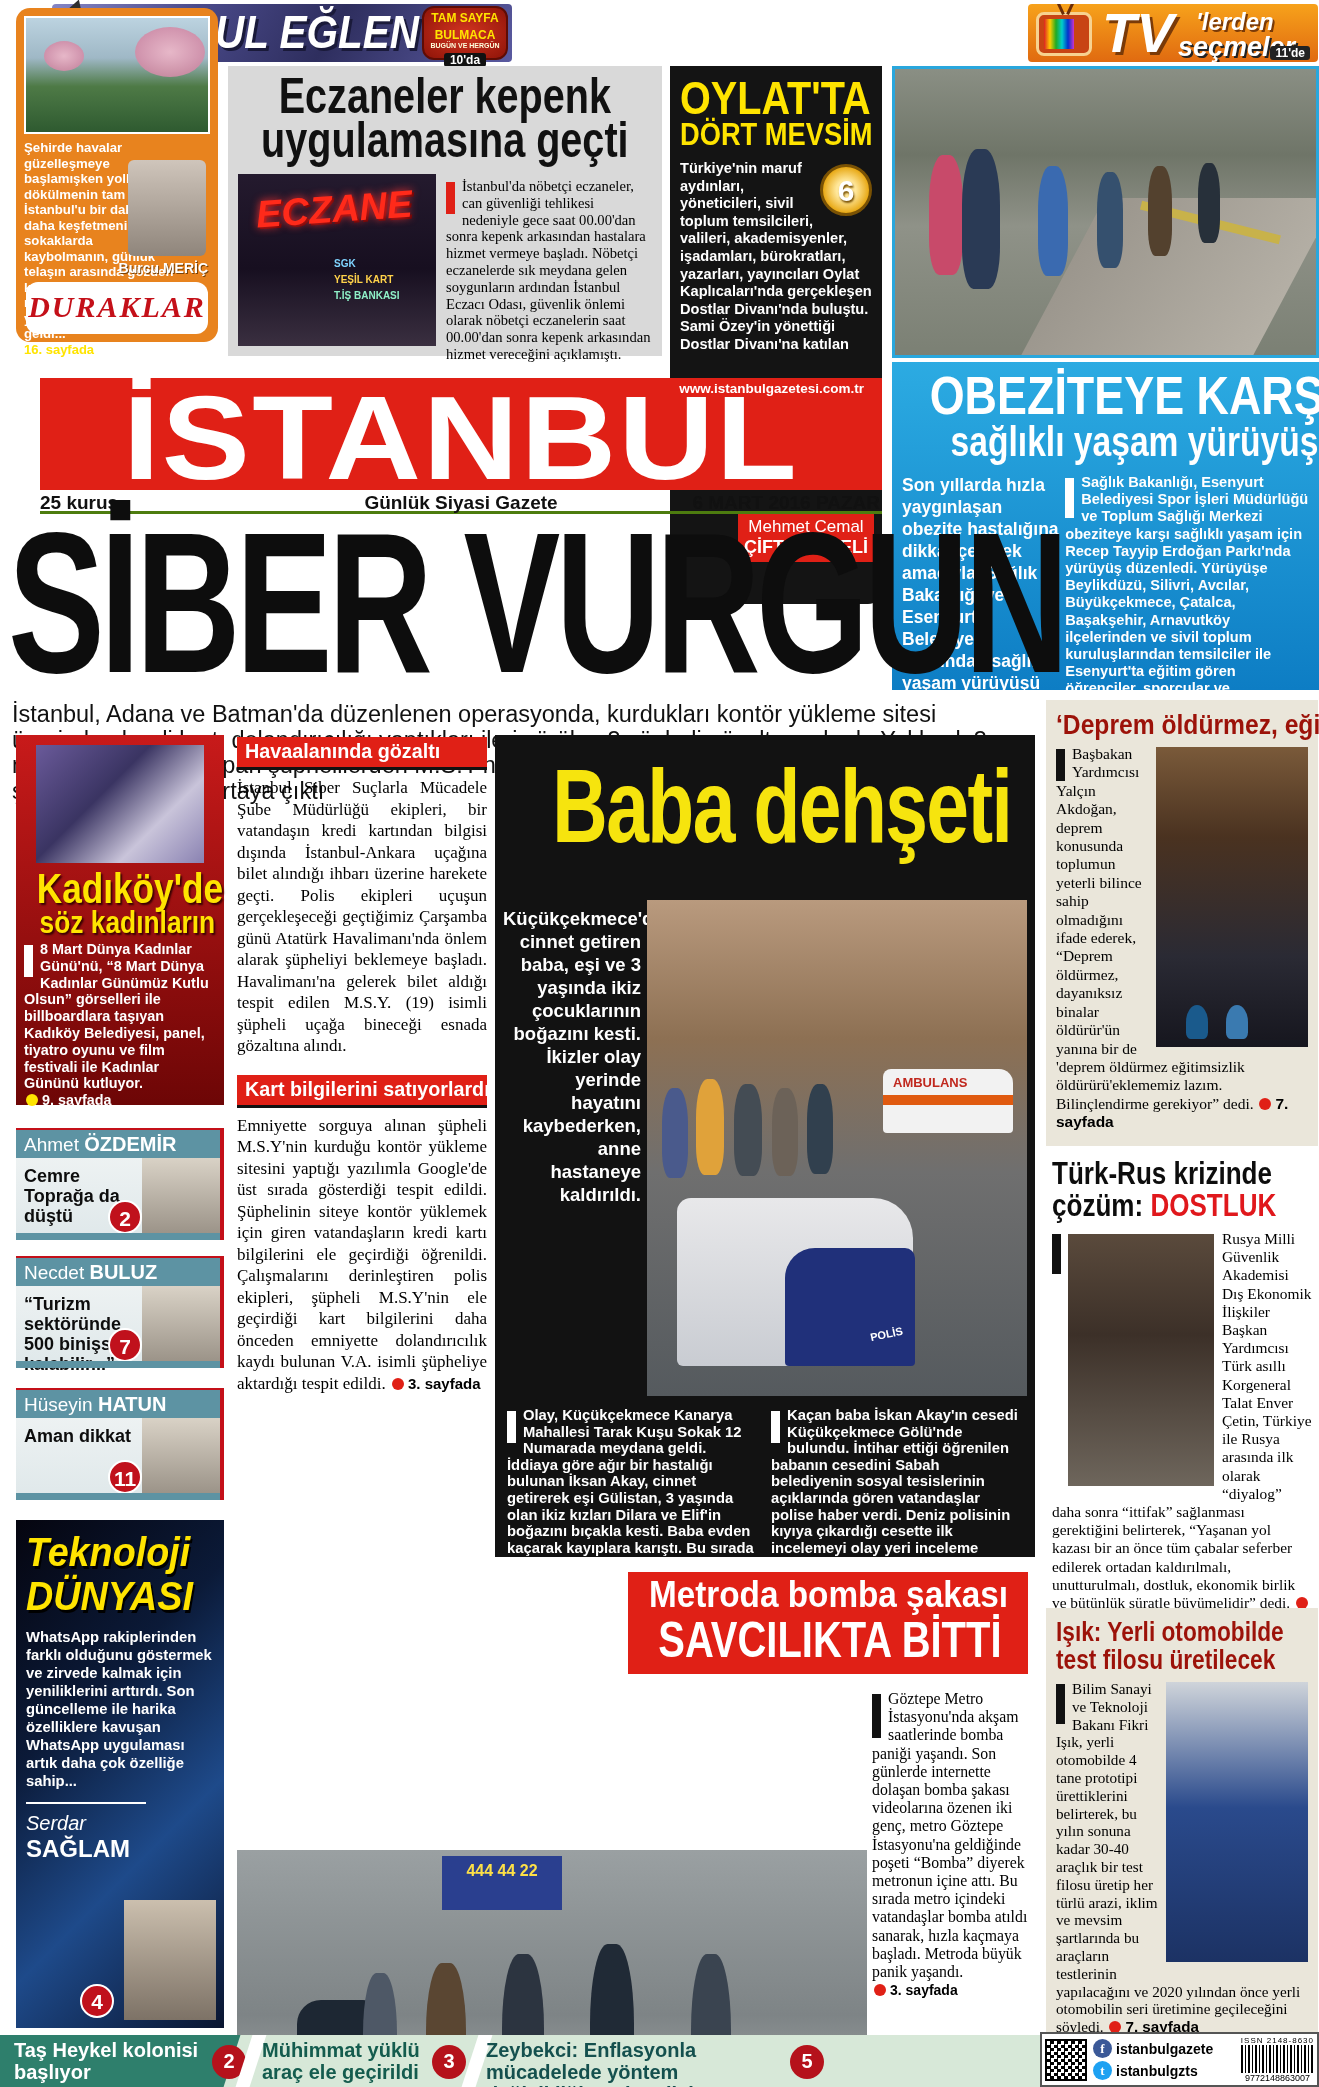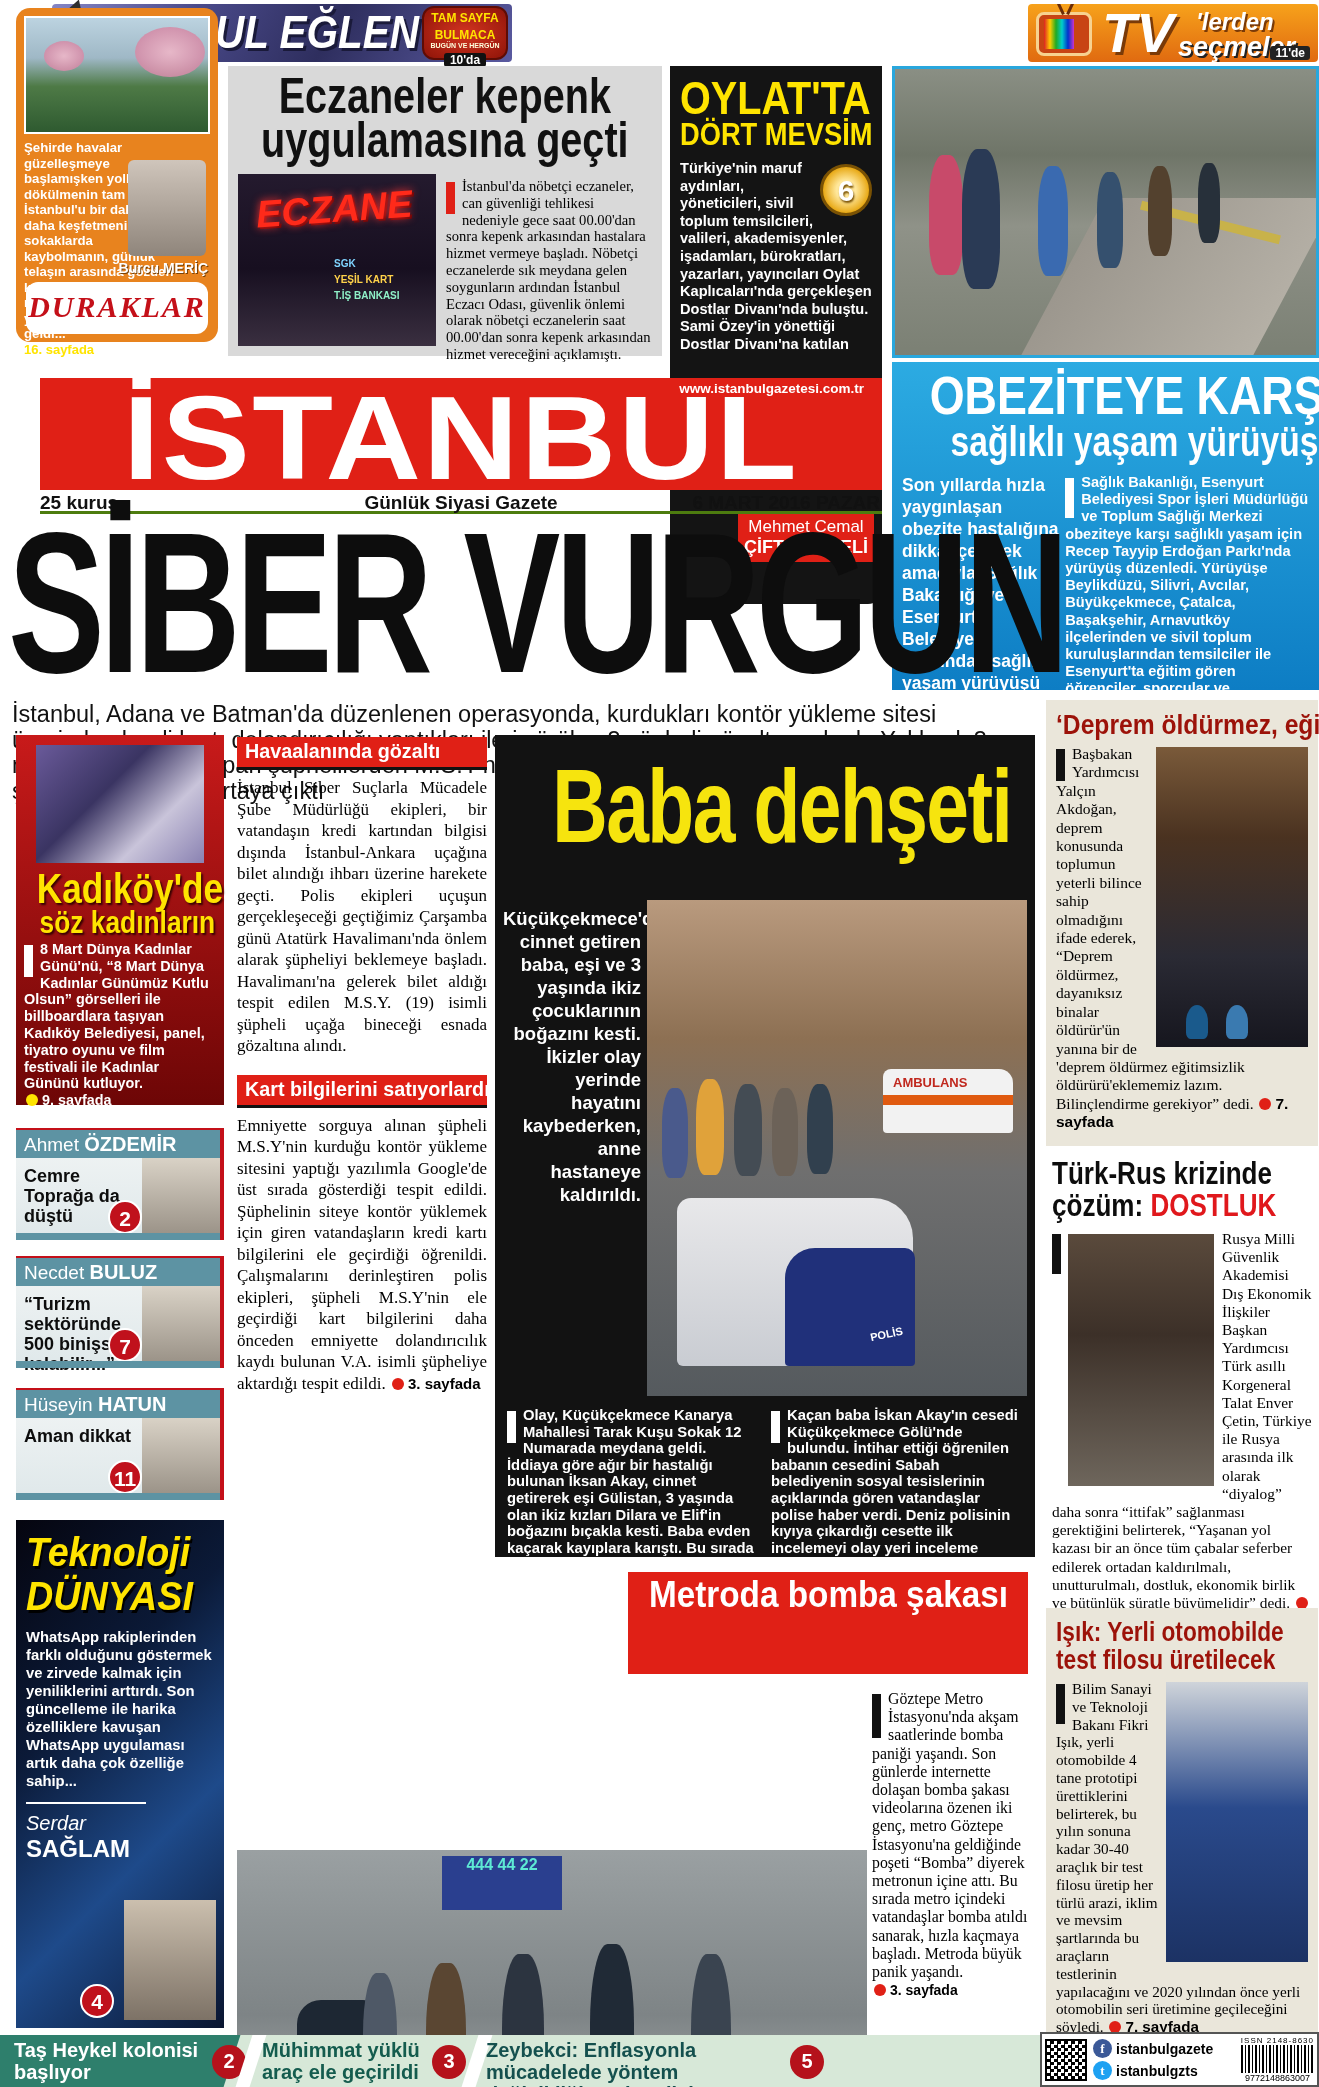--- a/index.html
+++ b/index.html
@@ -140,21 +140,21 @@
   .amb .stripe{position:absolute;left:0;right:0;top:26px;height:10px;background:#e05a10}
   .amb .txt{position:absolute;left:10px;top:6px;color:#c0281e;font-weight:bold;font-size:13px}
   .polcar{position:absolute;left:8%;bottom:6%;width:62%;height:34%;background:linear-gradient(180deg,#e8e8ea,#c9ccd2);border-radius:14px 40px 6px 6px}
   .polcar .hood{position:absolute;right:-2px;bottom:0;width:55%;height:70%;background:#20307a;border-radius:30px 10px 4px 4px}
   .polcar .pol{position:absolute;right:10px;bottom:26px;color:#fff;font-weight:bold;font-size:11px;transform:rotate(-12deg)}
   #baba .c1,#baba .c2{position:absolute;top:672px;font-weight:bold;font-size:14.8px;line-height:16.6px}
   #baba .c1{left:12px;width:250px}
   #baba .c2{left:276px;width:254px}
   
   #metroph{left:237px;top:1558px;width:630px;height:472px;background:linear-gradient(180deg,#9aa0a2 0%,#7e8486 35%,#aab0b0 60%,#8f9698 100%)}
-  #metroph .sign{position:absolute;left:205px;top:6px;width:120px;height:54px;background:#2a3f8f;color:#5eead4;font-weight:bold;font-size:16px;text-align:center;}
+  #metroph .sign{position:absolute;left:205px;top:6px;width:120px;height:54px;background:#2a3f8f;color:#fde047;font-weight:bold;font-size:16px;text-align:center;padding-top:6px}
   #metroph .cop{position:absolute;left:60px;top:150px;width:90px;height:250px;background:#1d2733;border-radius:24px 24px 8px 8px}
   #metroph .cop .txt{display:block;margin-top:60px;text-align:center;color:#dfe5ec;font-weight:bold;font-size:15px;transform:rotate(-6deg)}
   #metrobox{left:628px;top:1572px;width:400px;height:102px;background:#e02016;color:#fff;text-align:center;padding-top:4px}
   #metrobox .l1{font-weight:bold;font-size:37px;line-height:38px}
   #metrobox .l1 .cx{transform:scaleX(.9);transform-origin:center top}
   #metrobox .l2{font-weight:bold;font-size:47px;line-height:50px}
   #metrobox .l2 .cx{transform:scale(.85,1.05);transform-origin:center top}
   #metrotxt{left:872px;top:1690px;width:162px;font-family:"Liberation Serif",serif;font-size:15.8px;line-height:18.2px}
   
   #turkrus{left:1046px;top:1150px;width:272px;height:448px;background:#fff;padding:8px 6px}
@@ -393,20 +393,21 @@
       <span class="txt">POLİS</span>
     </div>
     <div class="fig" style="left:30%;top:24%;width:40px;height:170px;background:#5a4632"></div>
     <div class="fig" style="left:42%;top:22%;width:42px;height:185px;background:#2c3440"></div>
     <div class="fig" style="left:56%;top:20%;width:44px;height:200px;background:#202a36"></div>
     <div class="fig" style="left:72%;top:22%;width:40px;height:190px;background:#3a4450"></div>
     <div class="fig" style="left:20%;top:26%;width:34px;height:150px;background:#4e5866"></div>
   </div>
   <div class="abs" id="metrobox">
     <div class="l1"><span class="cx">Metroda bomba şakası</span></div>
+    <div class="l2"><span class="cx">SAVCILIKTA BİTTİ</span></div>
   </div>
   <div class="abs" id="metrotxt">
     <span class="mk" style="height:44px"></span><span>Göztepe Metro İstasyonu'nda akşam saatlerinde bomba paniği yaşandı. Son günlerde internette dolaşan bomba şakası videolarına özenen iki genç, metro Göztepe İstasyonu'na geldiğinde poşeti “Bomba” diyerek metronun içine attı. Bu sırada metro içindeki vatandaşlar bomba atıldı sanarak, hızla kaçmaya başladı. Metroda büyük panik yaşandı.</span>
     <br><span class="dot"></span><span class="pageref" style="font-size:14px">3. sayfada</span>
   </div>
 
   <div class="abs" id="turkrus">
     <div class="t"><span class="cx">Türk-Rus krizinde</span></div>
     <div class="t"><span class="cx"><span>çözüm: </span><span class="red">DOSTLUK</span></span></div>
     <div class="body">

